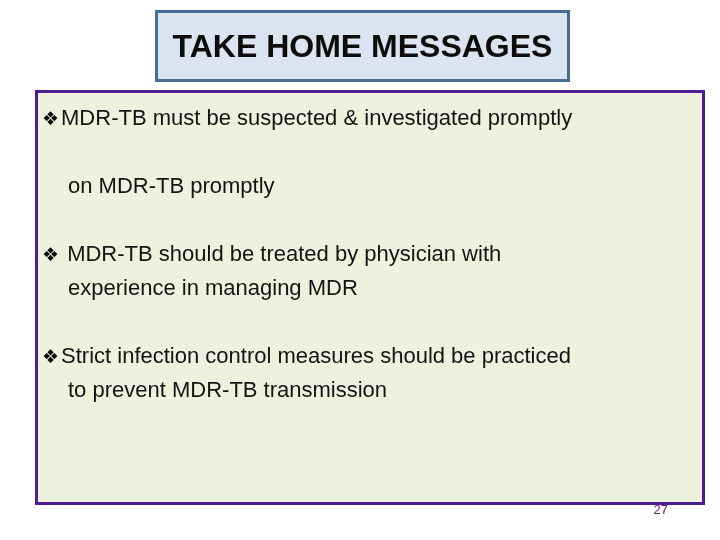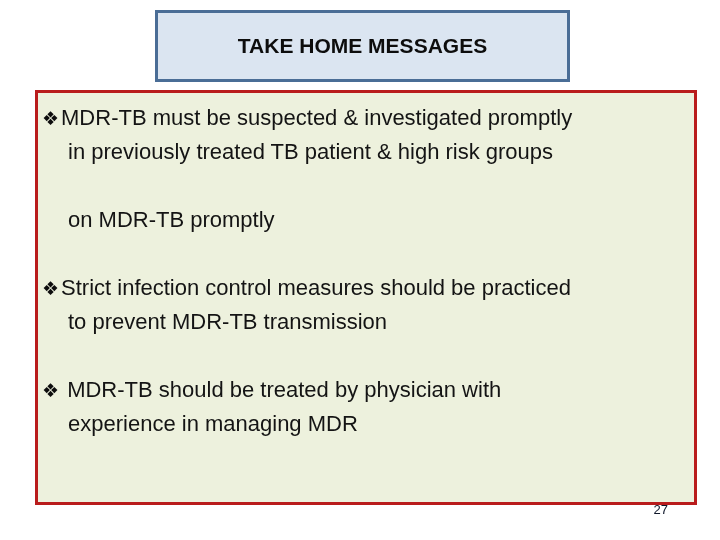--- a/index.html
+++ b/index.html
@@ -20,35 +20,35 @@
     top: 10px;
     width: 409px;
     height: 66px;
     background: #dbe5f1;
     border: 3px solid #4a6d96;
     display: flex;
     align-items: center;
     justify-content: center;
   }
   .title-text {
-    font-size: 21px;
+    font-size: 32px;
     font-weight: bold;
     color: #0d0d0d;
     letter-spacing: 0px;
     white-space: nowrap;
   }
   .content-box {
     position: absolute;
     left: 35px;
     top: 90px;
     width: 644px;
     height: 401px;
     background: #edf1dd;
-    border: 3px solid #b91c1c;
-    padding: 8px 8px 0 4px;
+    border: 3px solid #4c1d95;
+    padding: 8px 16px 0 4px;
     box-sizing: content-box;
   }
   .bullet-para {
     margin: 0 0 34px 0;
     color: #141414;
     font-size: 22px;
   }
   .bullet-line {
     height: 34px;
     line-height: 34px;
@@ -67,60 +67,57 @@
     margin-right: 2px;
   }
   .line-text {
     white-space: pre;
   }
   .page-number {
     position: absolute;
     right: 52px;
     top: 502px;
     font-size: 13px;
-    color: #0f172a;
+    color: #701a75;
   }
 </style>
 </head>
 <body>
 
 <div class="title-box">
   <span class="title-text">TAKE HOME MESSAGES</span>
 </div>
 
 <div class="content-box">
 
   <div class="bullet-para">
     <div class="bullet-line first">
       <span class="bullet-icon">❖</span><span class="line-text">MDR-TB must be suspected &amp; investigated promptly</span>
     </div>
-    <div class="bullet-line wrap">
-      <span class="line-text">in previously treated TB patient &amp; high risk groups</span>
-    </div>
   </div>
 
   <div class="bullet-para">
     <div class="bullet-line wrap">
       <span class="line-text">on MDR-TB promptly</span>
+    </div>
+  </div>
+
+  <div class="bullet-para">
+    <div class="bullet-line first">
+      <span class="bullet-icon">❖</span><span class="line-text"> MDR-TB should be treated by physician with</span>
+    </div>
+    <div class="bullet-line wrap">
+      <span class="line-text">experience in managing MDR</span>
     </div>
   </div>
 
   <div class="bullet-para">
     <div class="bullet-line first">
       <span class="bullet-icon">❖</span><span class="line-text">Strict infection control measures should be practiced</span>
     </div>
     <div class="bullet-line wrap">
       <span class="line-text">to prevent MDR-TB transmission</span>
     </div>
   </div>
 
-  <div class="bullet-para">
-    <div class="bullet-line first">
-      <span class="bullet-icon">❖</span><span class="line-text"> MDR-TB should be treated by physician with</span>
-    </div>
-    <div class="bullet-line wrap">
-      <span class="line-text">experience in managing MDR</span>
-    </div>
-  </div>
-
 </div>
 
 <div class="page-number">27</div>
 
 </body></html>

